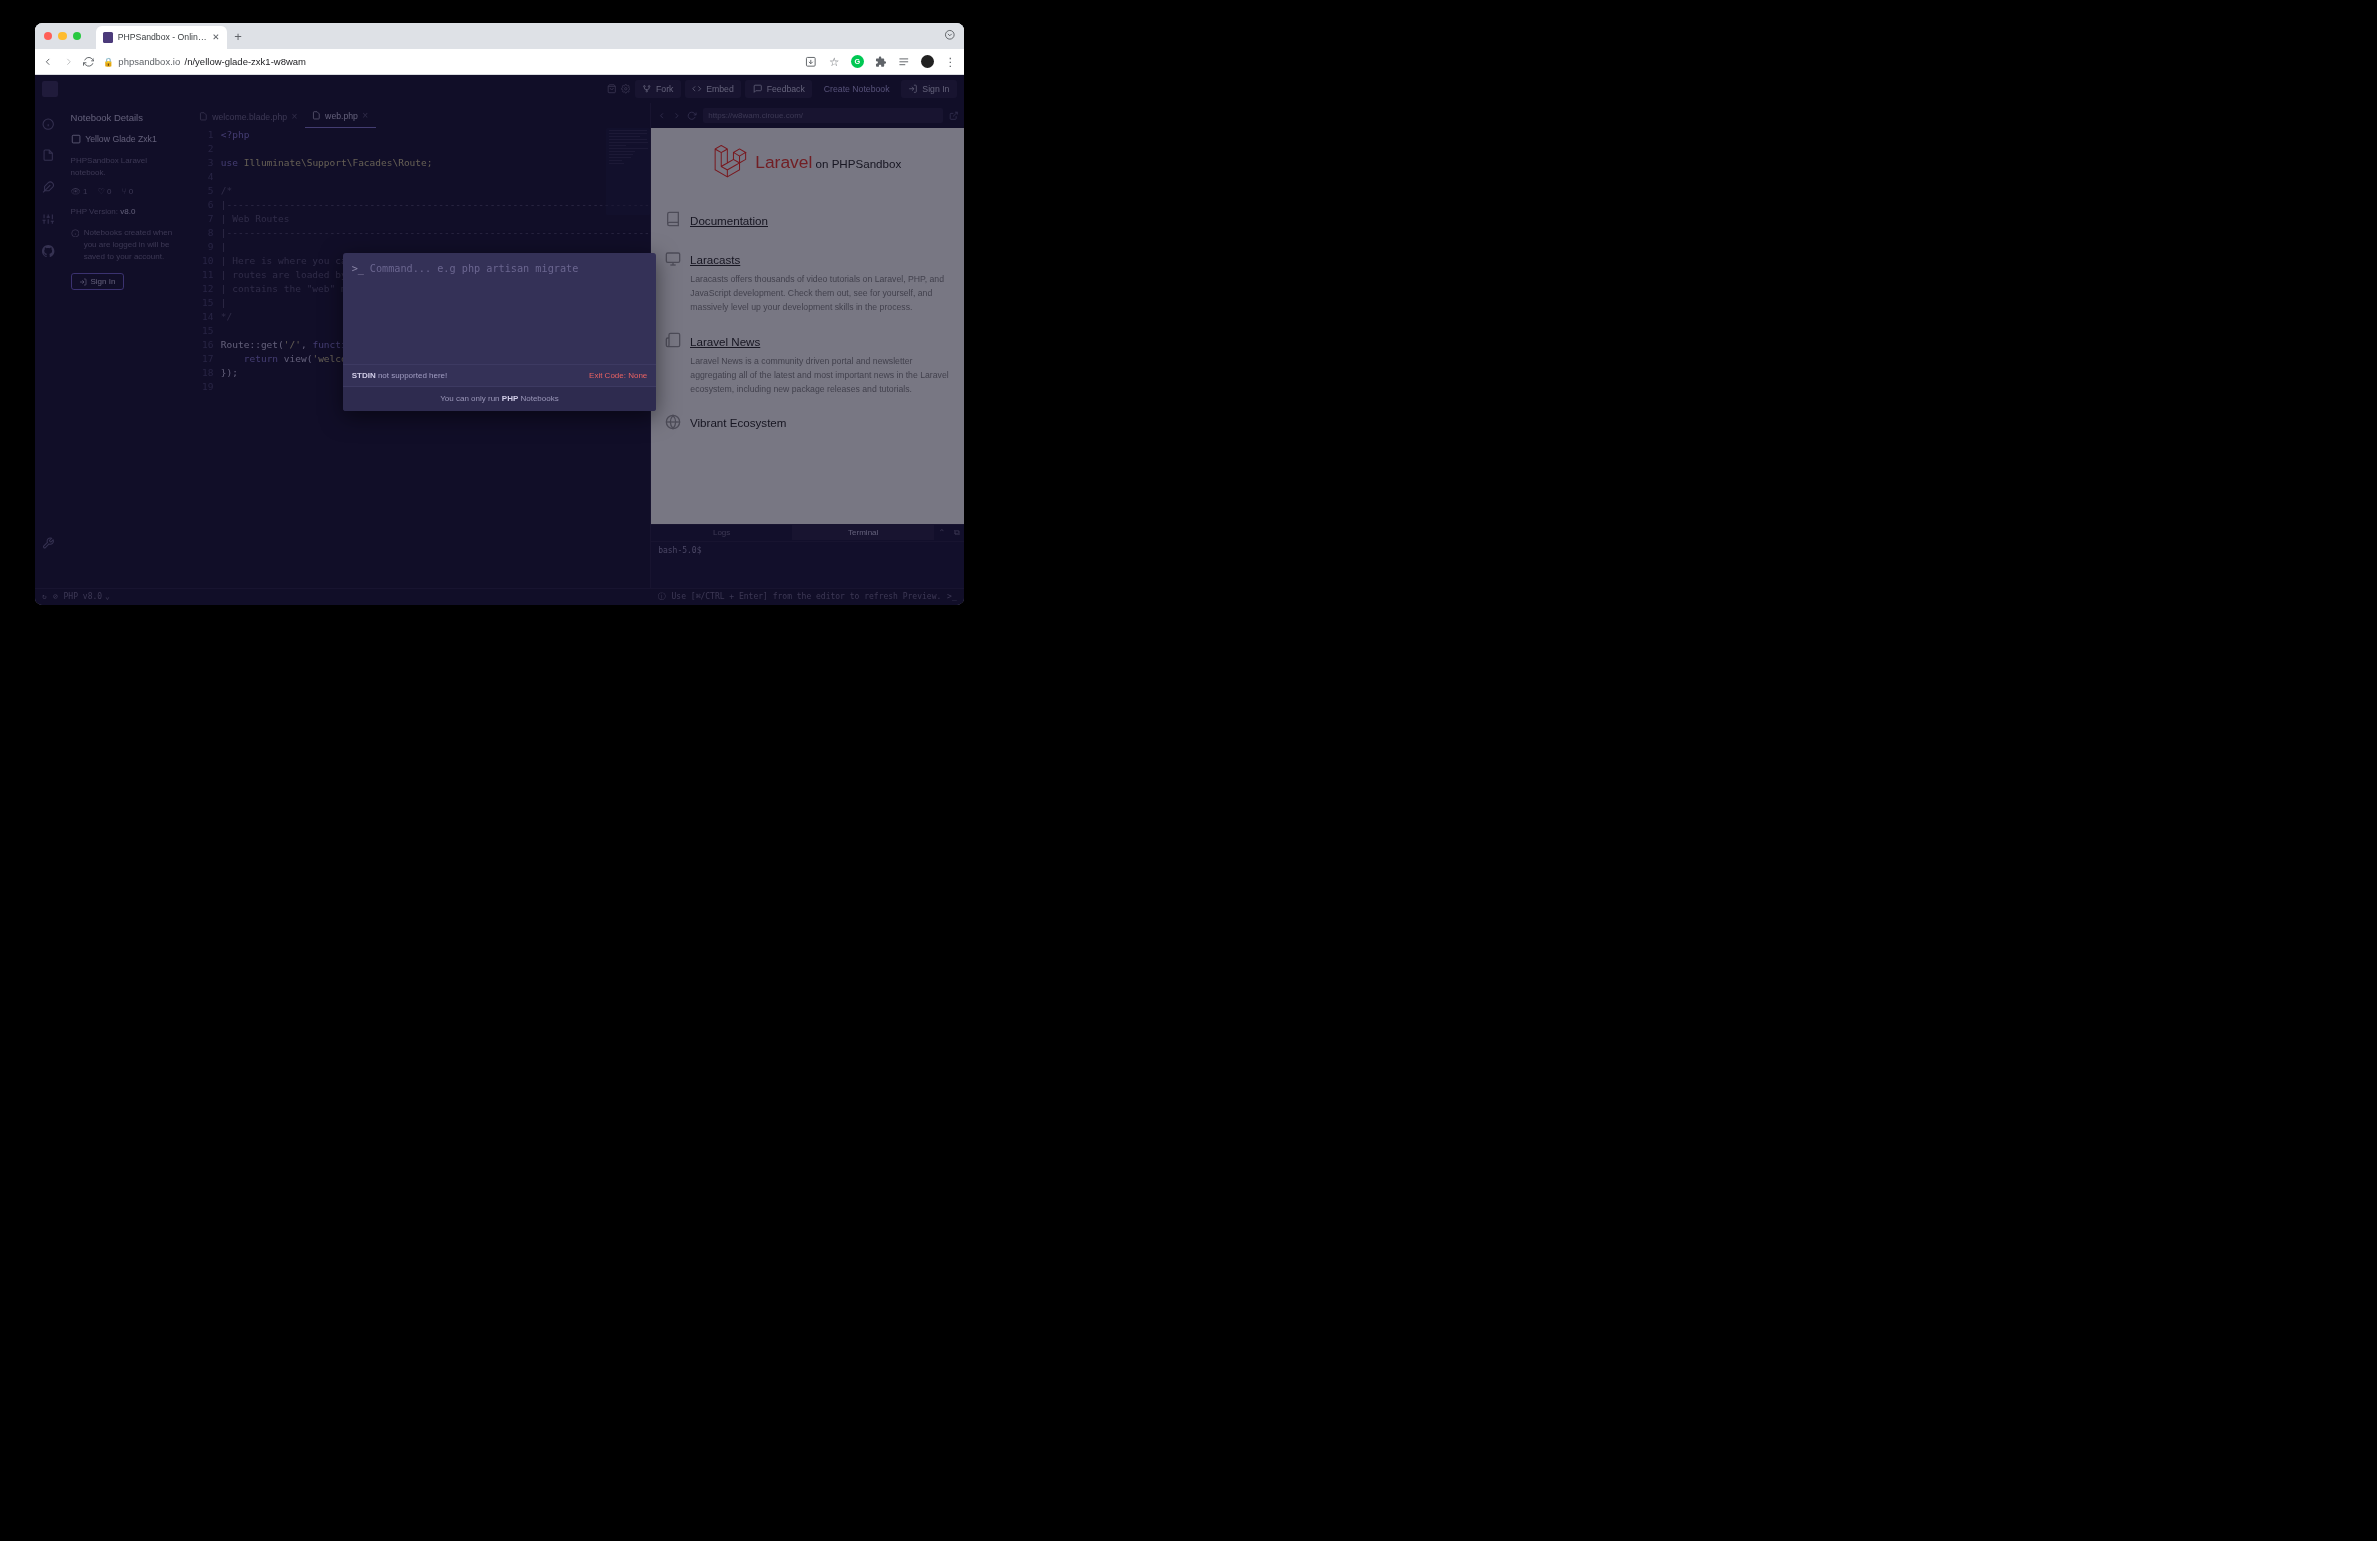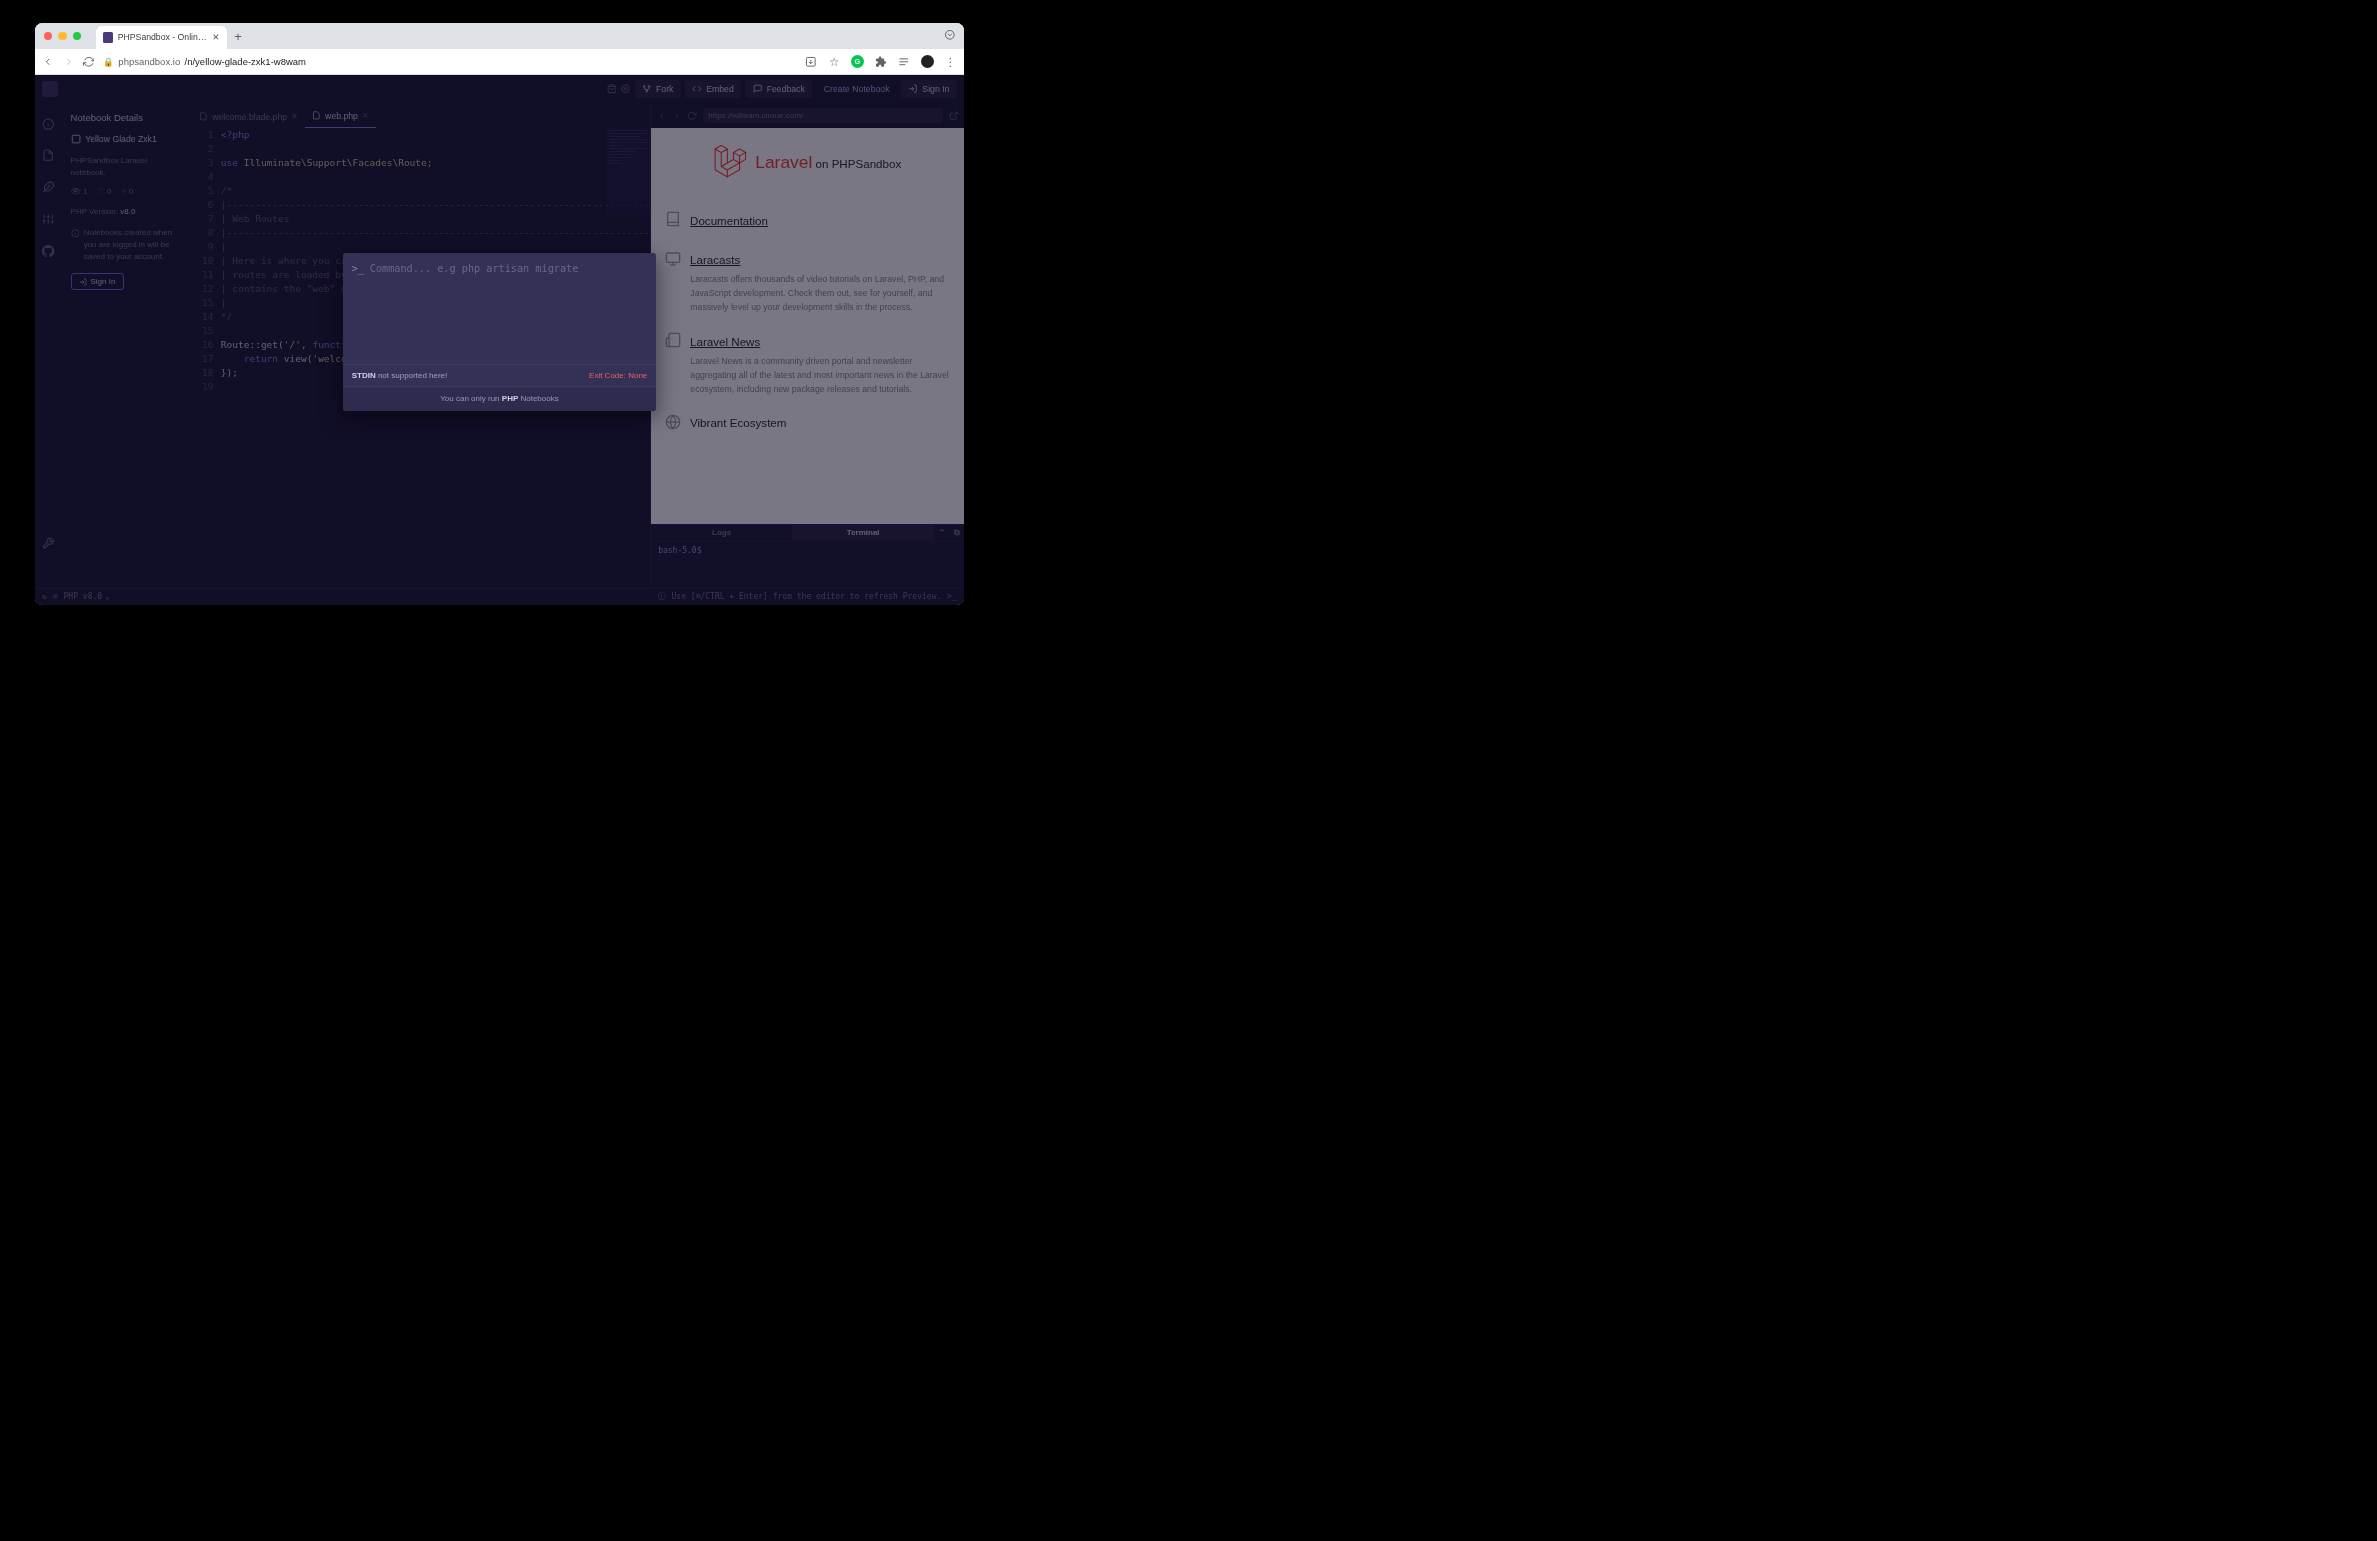--- a/index.html
+++ b/index.html
@@ -75,21 +75,21 @@
 .laravel-title { font-size: 17.4px; color: #ef3b2d; font-weight: 400; }
 .laravel-on { color: #2a2a2a; font-weight: 500; }
 .card { padding: 8.7px 0; }
 .card-head { display: flex; align-items: center; gap: 8.7px; margin-bottom: 4.4px; }
 .card-icon { color: #a0a0a0; }
 .card-icon svg { width: 16px; height: 16px; }
 .card-title { font-size: 11.6px; color: #2a2a2a; text-decoration: underline; }
 .card-title.nolink { text-decoration: none; }
 .card-body { font-size: 8.7px; color: #888; line-height: 1.6; padding-left: 25px; }
 .terminal-panel { height: 64px; background: #1e1a3c; border-top: 0.7px solid #2a2548; display: flex; flex-direction: column; }
-.term-tabs { height: 17.4px; display: flex; align-items: center; border-bottom: 0.7px solid #2a2548; font-weight: bold; }
+.term-tabs { height: 17.4px; display: flex; align-items: center; border-bottom: 0.7px solid #2a2548; }
 .term-tab { flex: 1; text-align: center; font-size: 8px; color: #7a7296; cursor: pointer; padding: 2.9px; }
 .term-tab.active { color: #cec8e8; background: #2a2548; }
 .term-ctl { padding: 0 4.4px; color: #7a7296; cursor: pointer; font-size: 8px; }
 .term-body { flex: 1; padding: 4.4px 7.3px; font-family: Monaco, monospace; font-size: 8px; color: #9a93bb; }
 .statusbar { height: 17.4px; display: flex; align-items: center; padding: 0 7.3px; font-size: 8px; color: #7a7296; background: #1b1736; border-top: 0.7px solid #2a2548; font-family: Monaco, monospace; }
 .statusbar .sb-right { margin-left: auto; display: flex; align-items: center; gap: 5.8px; }
 .dimmer { position: absolute; inset: 0; background: rgba(10,8,30,0.55); }
 .modal { position: absolute; top: 178px; left: 308px; width: 313px; background: #343157; border-radius: 2.9px; box-shadow: 0 5.8px 22px rgba(0,0,0,0.5); overflow: hidden; }
 .modal-input-row { display: flex; align-items: center; padding: 10.2px 8.7px; gap: 5.8px; }
 .modal-prompt { color: #8b86a8; font-family: Monaco, monospace; font-size: 10.2px; }

